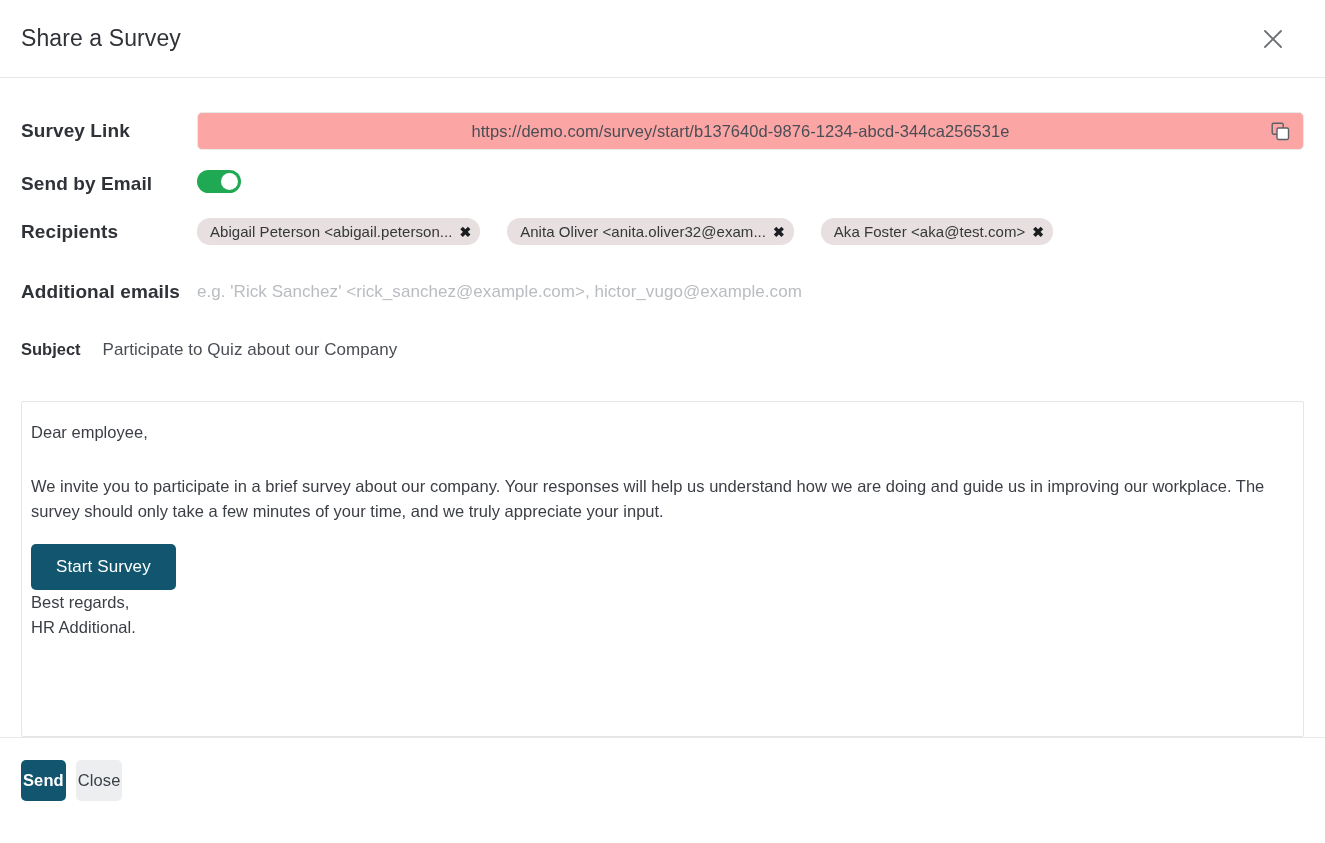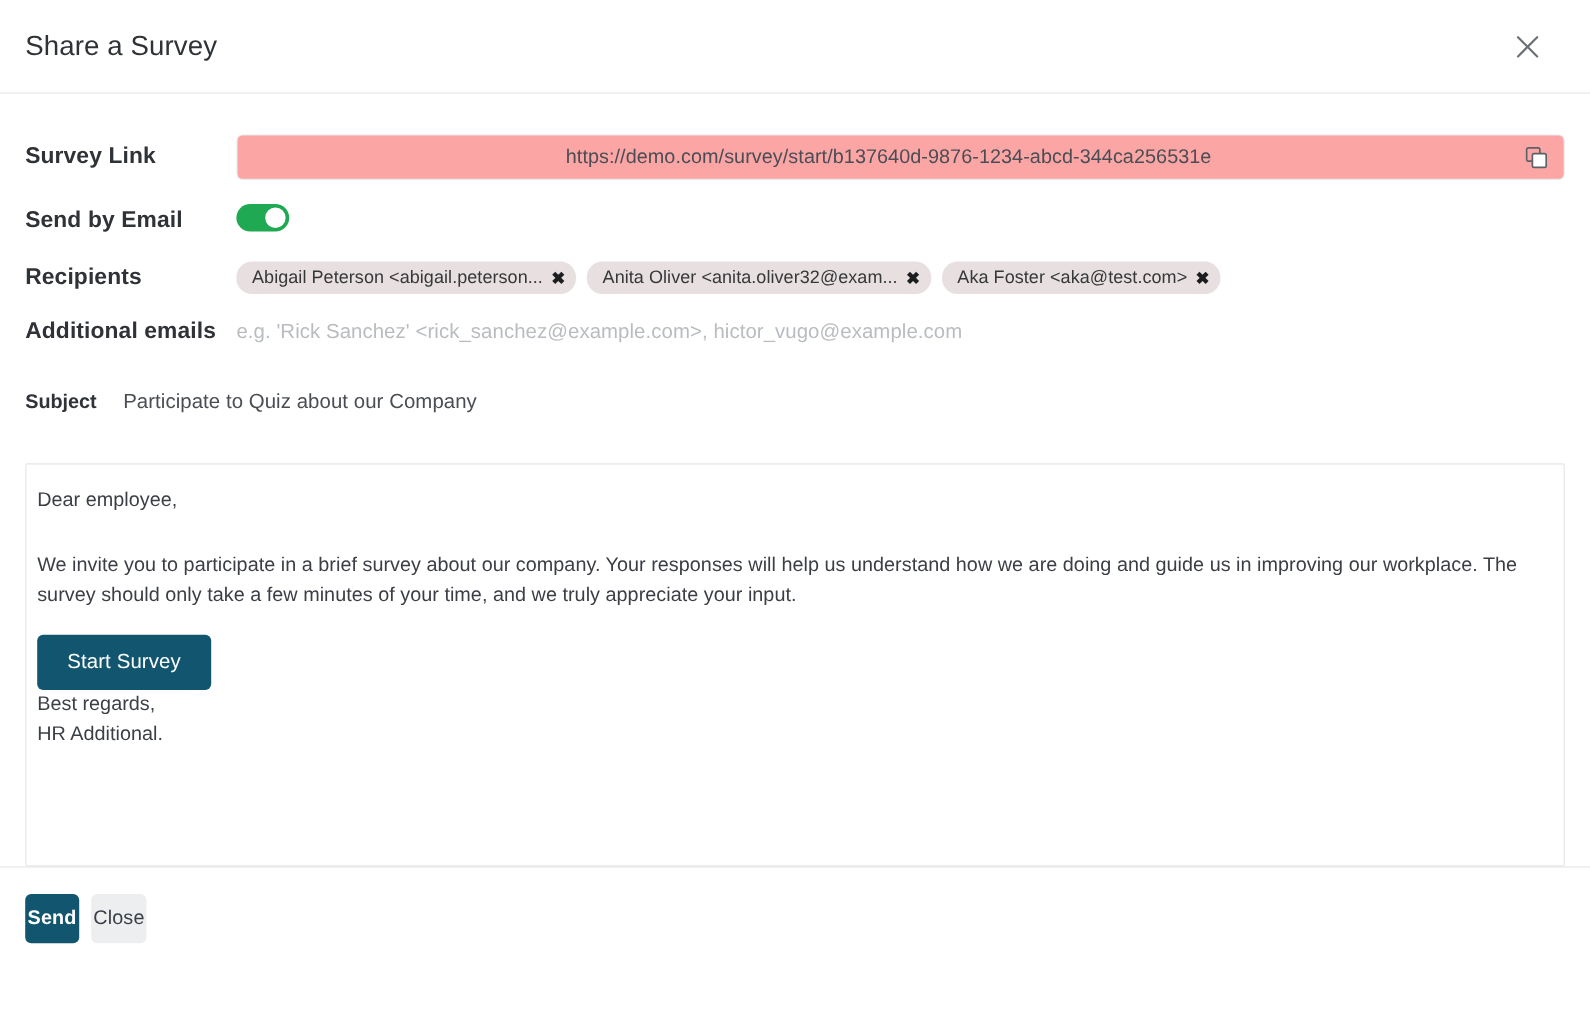--- a/index.html
+++ b/index.html
@@ -125,21 +125,21 @@
     top: 3px;
     right: 3px;
   }
 
   
   .row-recipients { margin-top: 18px; align-items: flex-start; }
   .row-recipients .field-label { padding-top: 3px; }
   .tags {
     display: flex;
     flex-wrap: wrap;
-    gap: 9px;
+    gap: 27px;
   }
   .tag {
     background: #e8e0e0;
     border-radius: 13px;
     height: 27px;
     display: inline-flex;
     align-items: center;
     padding: 0 9px 0 13px;
     font-size: 15px;
     color: #353739;
@@ -150,21 +150,21 @@
   .tag-remove {
     margin-left: 7px;
     font-size: 14px;
     font-weight: 700;
     color: #1b1d20;
     cursor: pointer;
     line-height: 1;
   }
 
   
-  .row-additional { margin-top: 9px; }
+  .row-additional { margin-top: 24px; }
   .placeholder-text {
     font-size: 17px;
     color: #b9bcc0;
     letter-spacing: .05px;
     cursor: text;
   }
 
   
   .row-subject { margin-top: 32px; align-items: baseline; }
   .subject-label {

